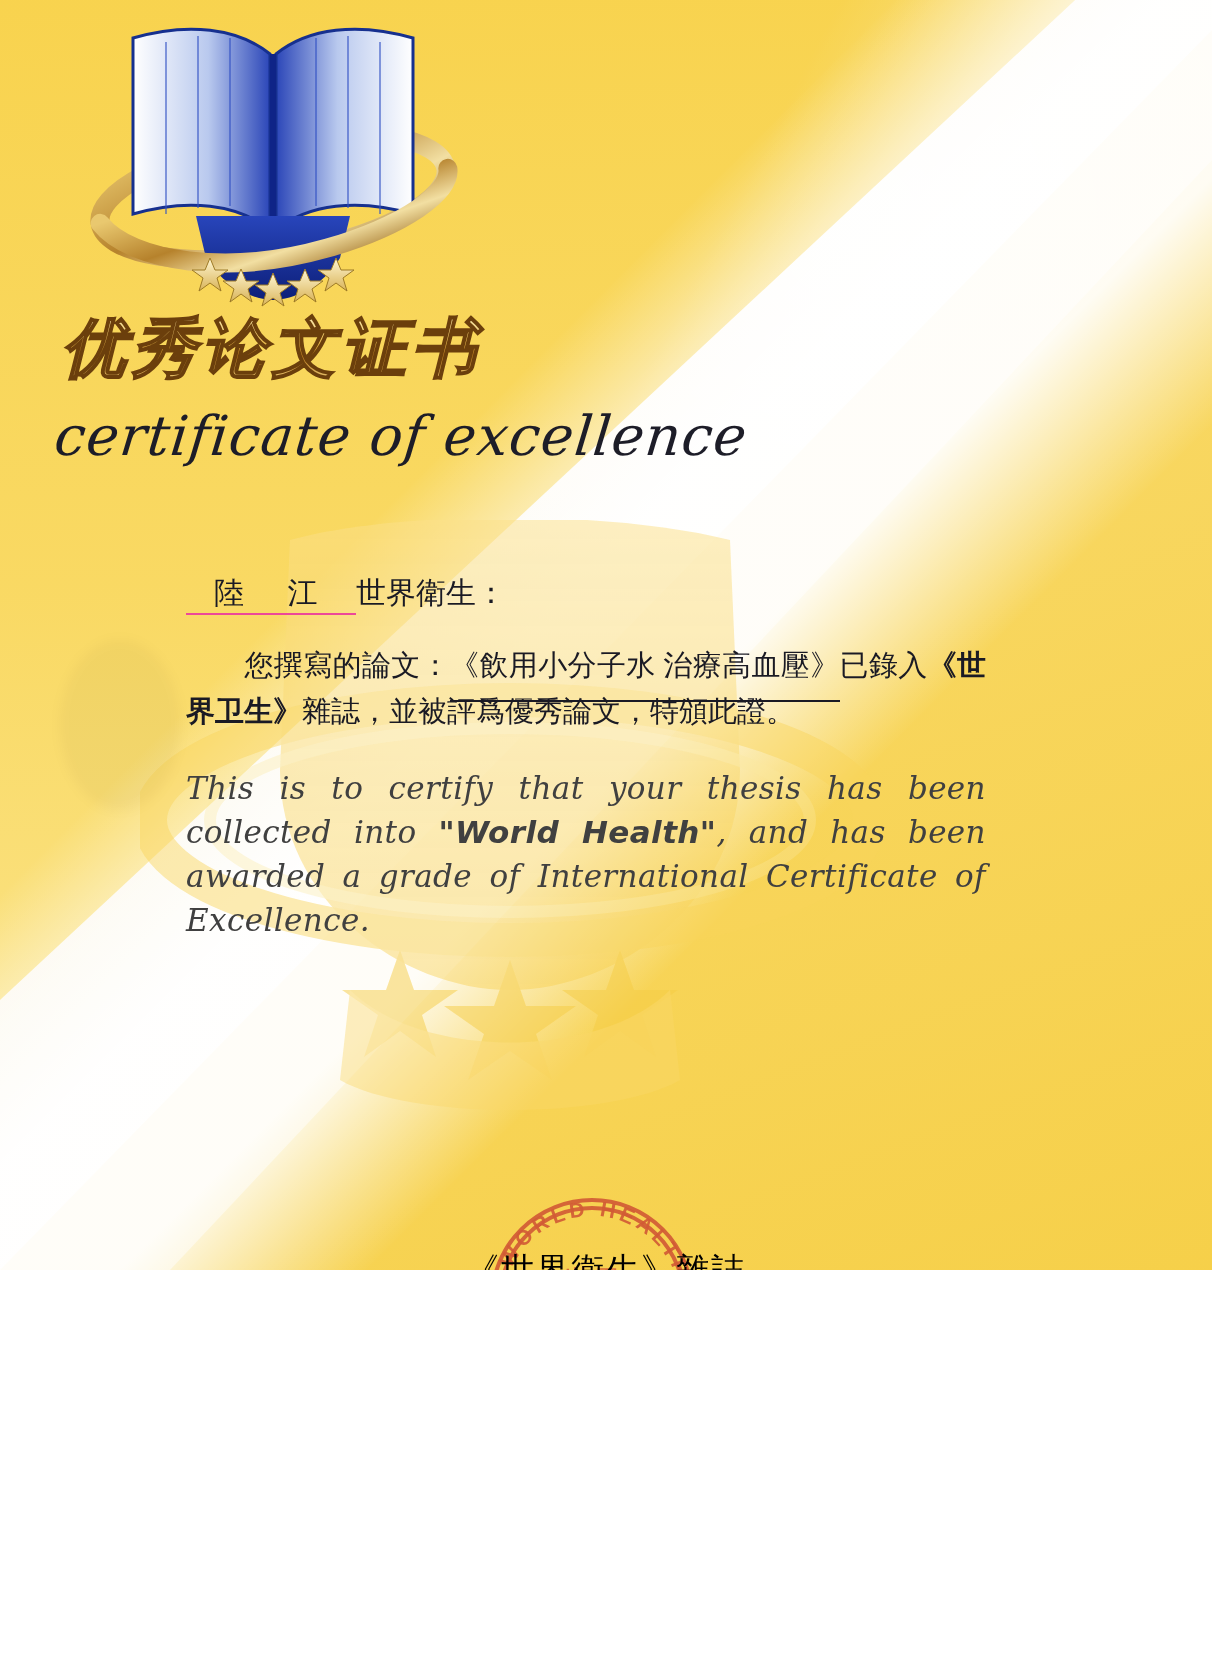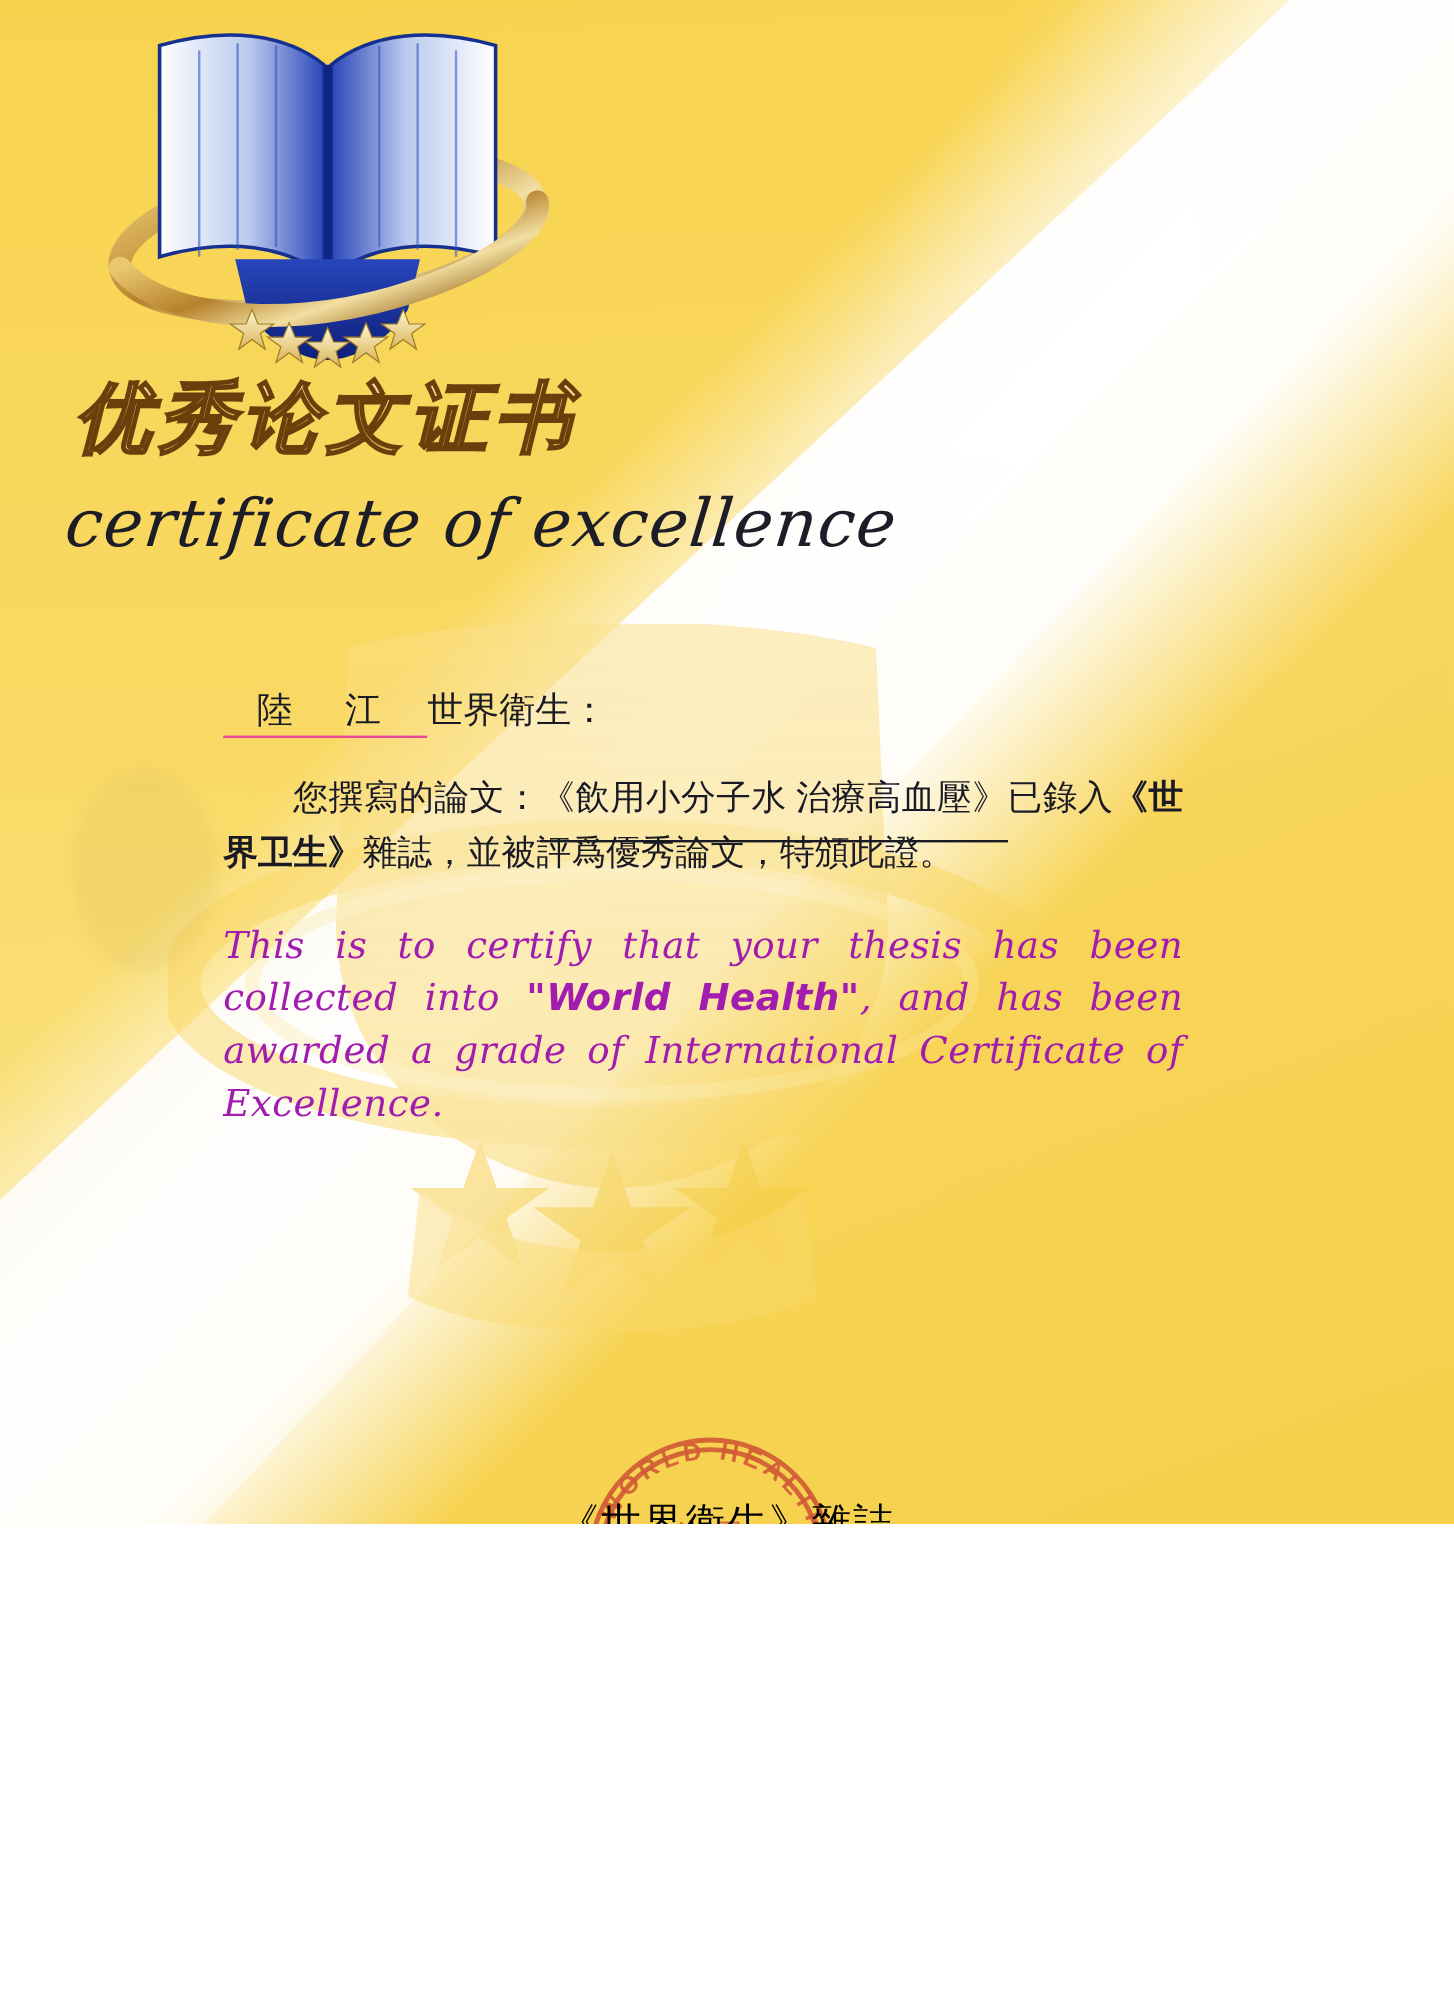--- a/index.html
+++ b/index.html
@@ -155,21 +155,21 @@
     padding-bottom: 19px;
   }
   .journal-cn { font-weight: bold; }
 
   .para-en {
     font-family: "DejaVu Serif", serif;
     font-style: italic;
     font-size: 31px;
     line-height: 1.42;
     text-align: justify;
-    color: #a21caf;
+    color: #404040;
     letter-spacing: 0.4px;
   }
   .para-en .quoted {
     font-family: "DejaVu Sans", sans-serif;
     font-weight: bold;
     font-style: italic;
     font-size: 31px;
   }
 
   

